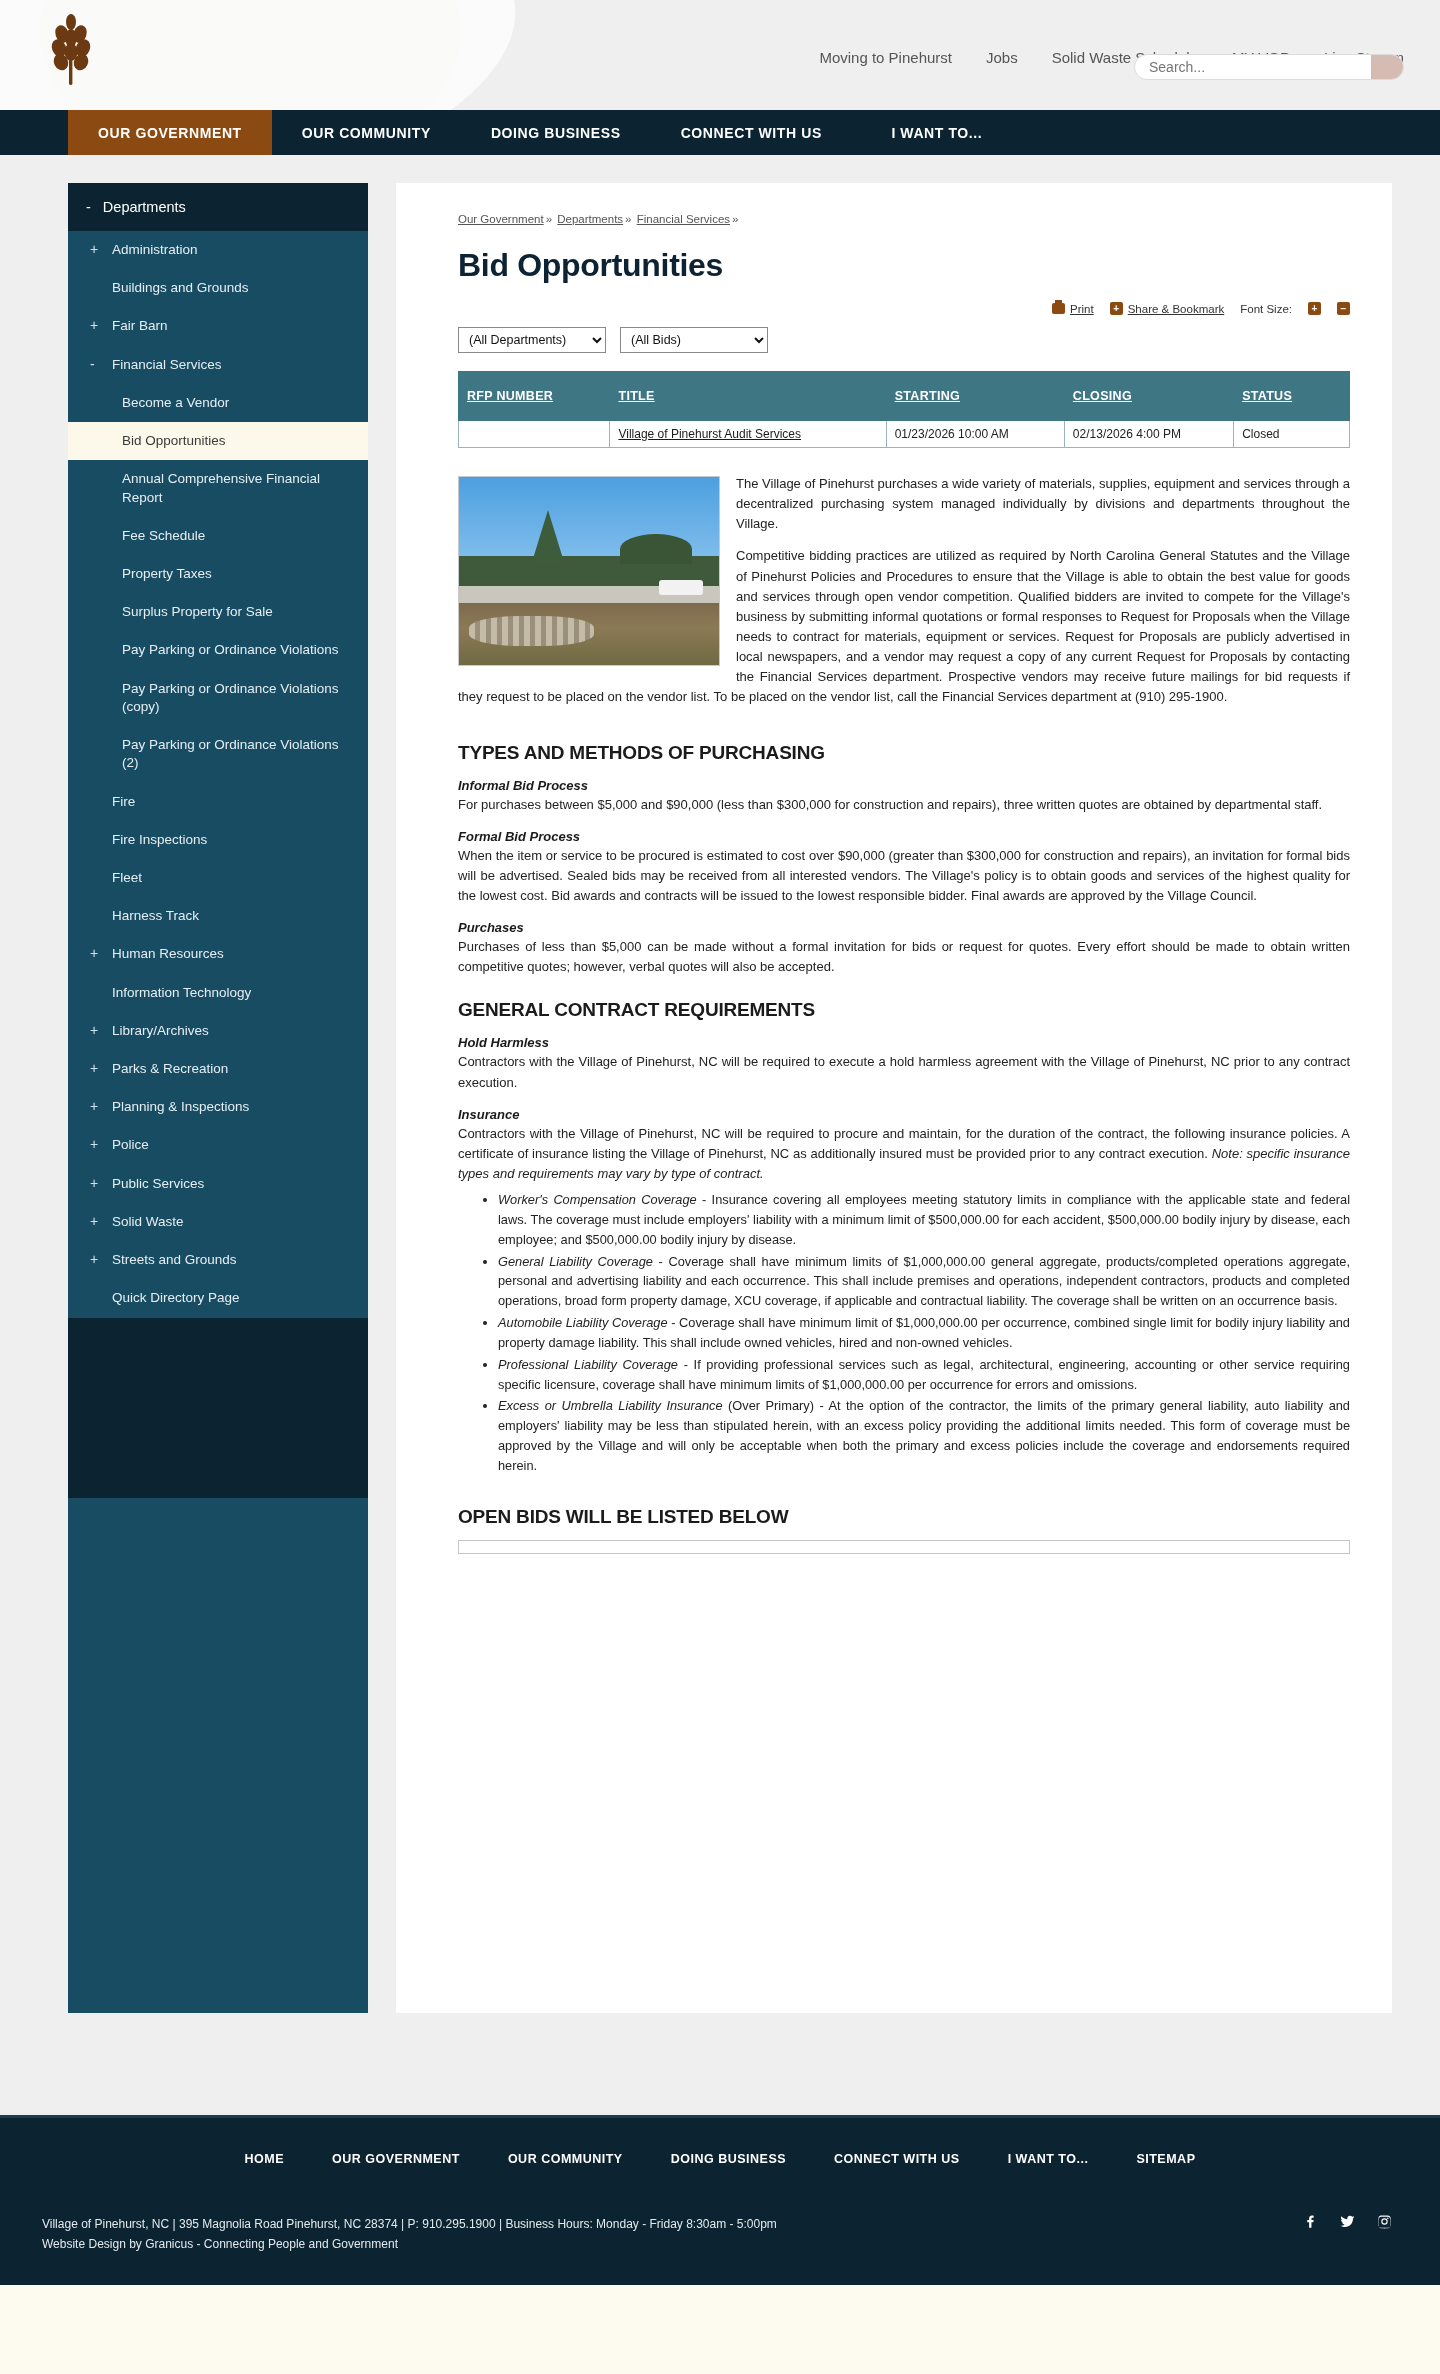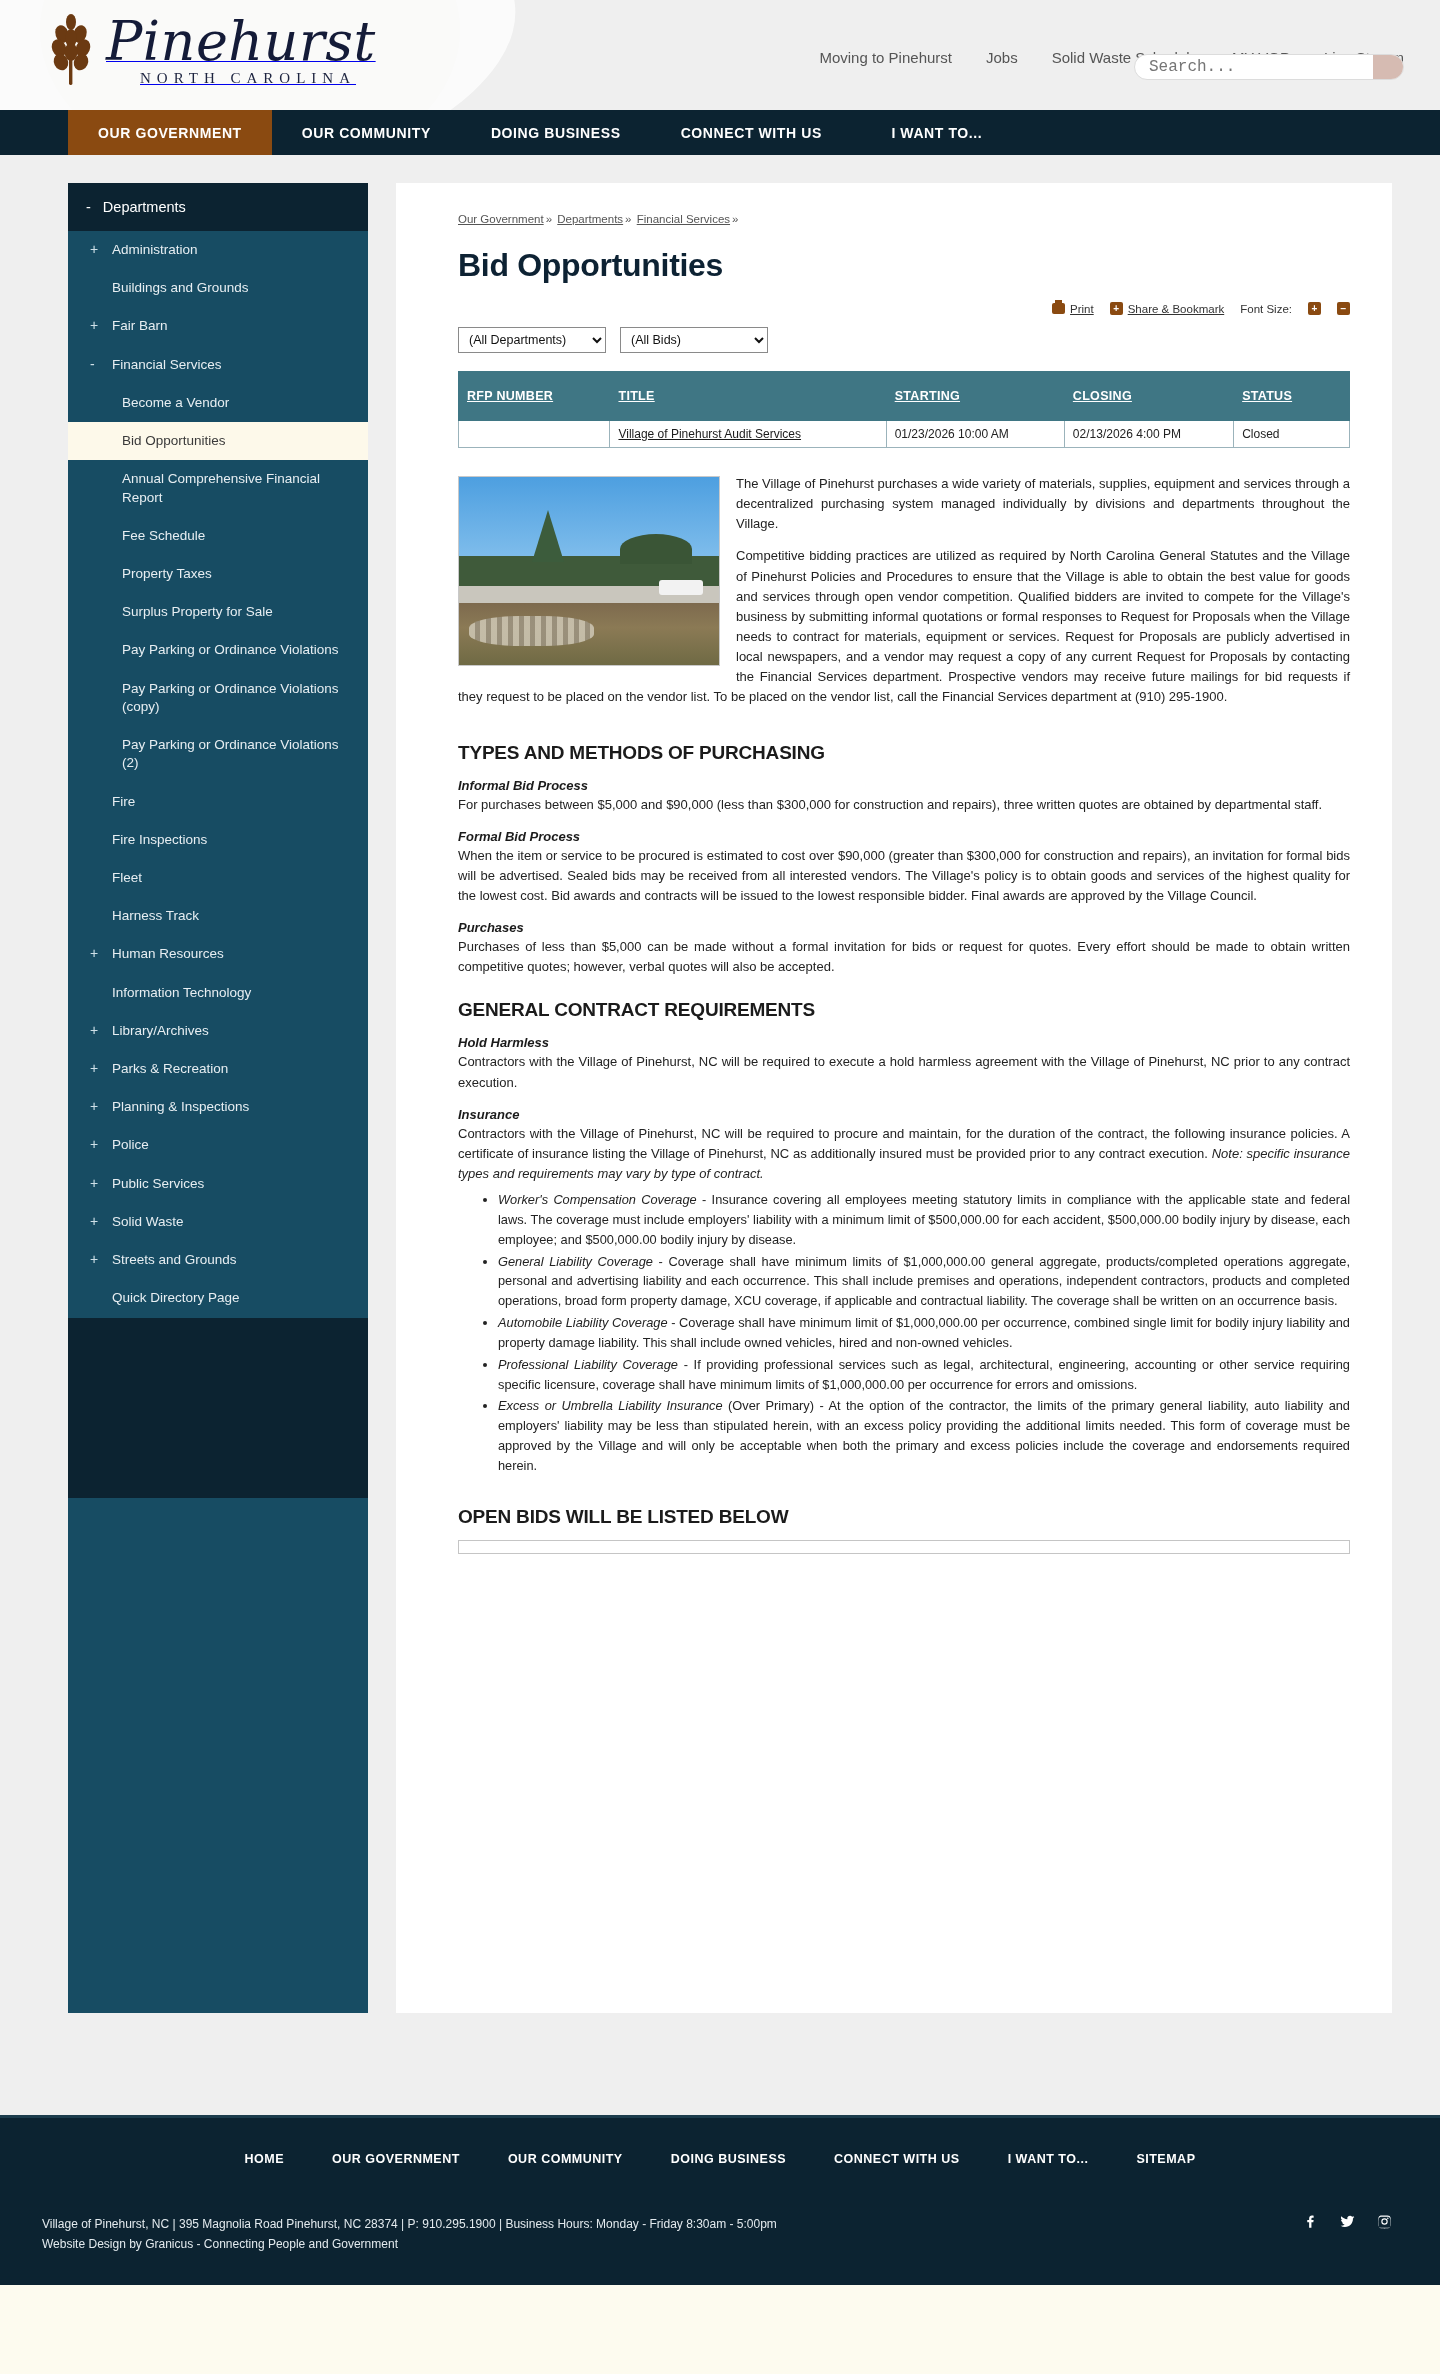--- a/index.html
+++ b/index.html
@@ -69,23 +69,23 @@
     position:absolute; right:36px; top:54px;
     width:270px; height:26px;
     background:#fff;
     border:1px solid #dcdcdc;
     border-radius:14px;
     display:flex; align-items:center;
     overflow:hidden; z-index:3;
   }
   .search-box input {
     flex:1; border:0; outline:0;
-    font-size:16px; color:#444;
+    font-size:14px; color:#444;
     padding:0 14px; background:transparent;
-    font-family:Liberation Mono, monospace;
+    font-family:Liberation Sans, sans-serif;
   }
   .search-btn {
     width:32px; height:100%;
     background:#d6bbb2;
     border:0; cursor:pointer;
   }
 
   
   .mainnav {
     height:45px;
@@ -364,24 +364,20 @@
           <ellipse cx="32" cy="20" rx="6.5" ry="9" transform="rotate(18 32 20)"></ellipse>
           <ellipse cx="23" cy="24" rx="6" ry="9"></ellipse>
           <ellipse cx="11" cy="34" rx="7" ry="9" transform="rotate(-22 11 34)"></ellipse>
           <ellipse cx="35" cy="34" rx="7" ry="9" transform="rotate(22 35 34)"></ellipse>
           <ellipse cx="23" cy="38" rx="6.5" ry="9"></ellipse>
           <ellipse cx="13" cy="48" rx="7" ry="8.5" transform="rotate(-25 13 48)"></ellipse>
           <ellipse cx="33" cy="48" rx="7" ry="8.5" transform="rotate(25 33 48)"></ellipse>
           <rect x="21" y="44" width="3.4" height="27" rx="1.4"></rect>
         </g>
       </svg>
-    </span>
-    <span class="logo-text">
-      <span class="logo-name">Pinehurst</span>
-      <span class="logo-sub" style="display:block">NORTH CAROLINA</span>
     </span>
   </a>
 
   <div class="top-links">
     <a href="#">Moving to Pinehurst</a>
     <a href="#">Jobs</a>
     <a href="#">Solid Waste Schedule</a>
     <a href="#">MY VOP</a>
     <a href="#">Live Stream</a>
   </div>

